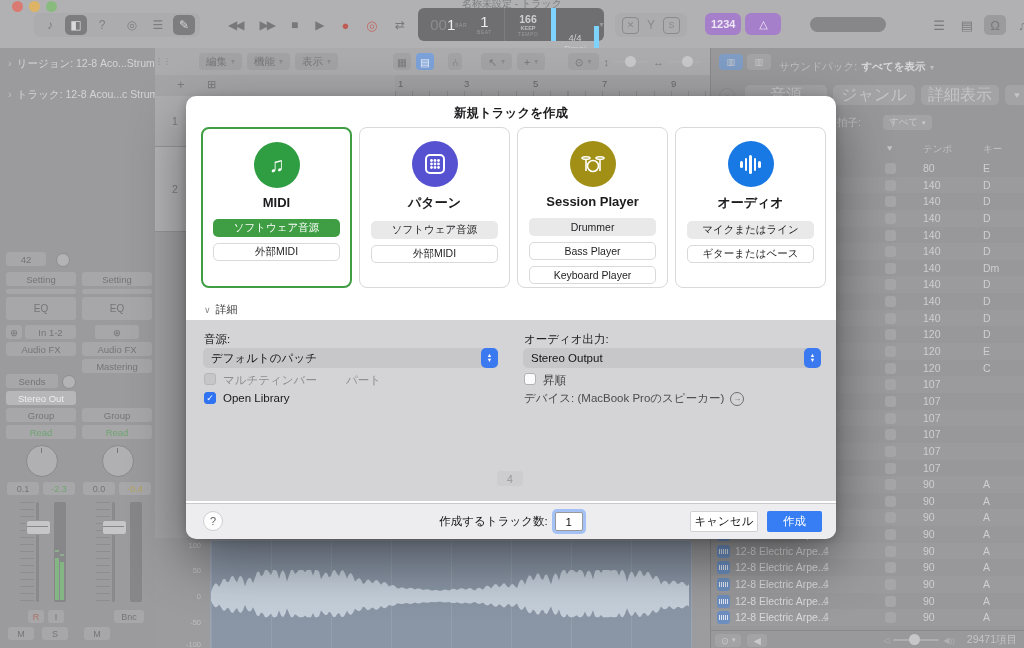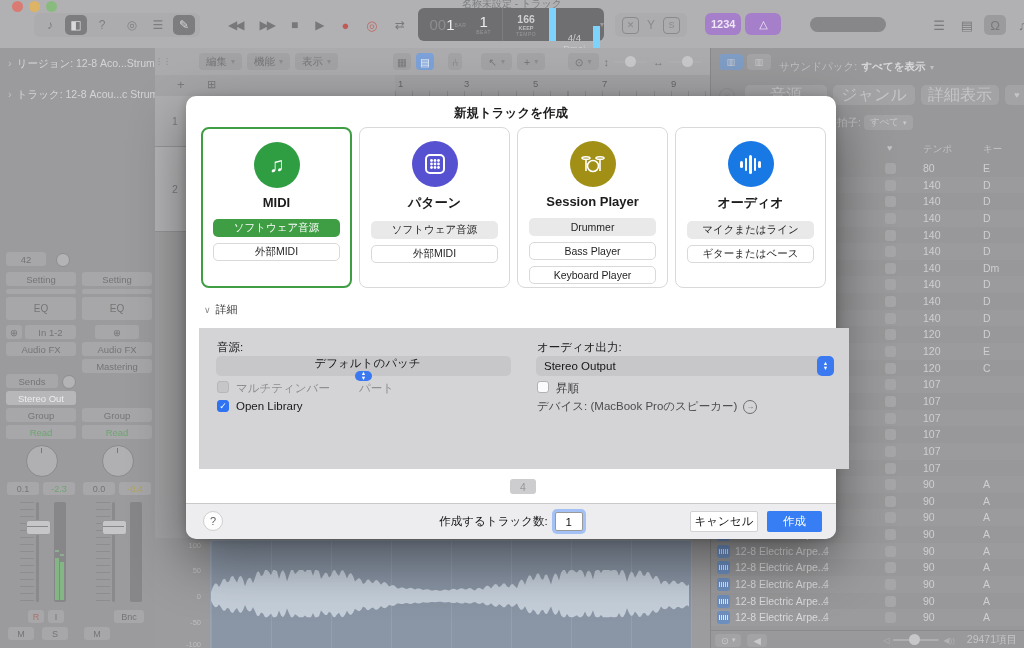--- a/index.html
+++ b/index.html
@@ -12,21 +12,21 @@
   .tl{position:absolute;top:1px;width:11px;height:11px;border-radius:50%;}
   .btn-grp{position:absolute;top:13px;height:24px;display:flex;align-items:center;gap:4px;background:#acacae;border-radius:6px;padding:0 5px;}
   .cbtn{min-width:22px;height:20px;border-radius:5px;display:flex;align-items:center;justify-content:center;font-size:12px;color:#7e7e80;}
   .cbtn.dark{background:#7d7d7f;color:#d9d9db;}
   .tico{font-size:11px;color:#7c7c7e;}
   #transport{position:absolute;left:228px;top:13px;height:24px;display:flex;align-items:center;gap:17px;}
   #transport .tbtn{font-size:12px;color:#78787a;letter-spacing:-2px;}
   #transport .rec{color:#bf5a55;font-size:13px;letter-spacing:0;}
   #transport .cap{color:#bf6a66;font-size:13px;letter-spacing:0;}
   #lcd{position:absolute;left:418px;top:8px;width:186px;height:33px;background:#6f6f71;border-radius:6px;display:flex;align-items:center;color:#cfcfd1;}
-  .lcd-sec{height:100%;display:flex;flex-direction:column;align-items:center;justify-content:center;border-right:7px solid #7dd3fc;}
+  .lcd-sec{height:100%;display:flex;flex-direction:column;align-items:center;justify-content:center;border-right:5px solid #7dd3fc;}
   .lcd-big{font-size:15px;line-height:14px;color:#ededef;}
   .lcd-dim{color:#8d8d8f;}
   .lcd-lab{font-size:5px;color:#98989a;letter-spacing:.5px;}
   #lcd-icons{position:absolute;left:615px;top:13px;height:24px;display:flex;align-items:center;gap:8px;background:#acacae;border-radius:6px;padding:0 7px;}
   .sqico{width:15px;height:15px;border:1px solid #8a8a8c;border-radius:4px;font-size:9px;color:#8a8a8c;display:flex;align-items:center;justify-content:center;}
   .purple{background:#a57fc9;color:#efe7f7;border-radius:6px;height:22px;display:flex;align-items:center;justify-content:center;font-size:11px;font-weight:bold;padding:0 6px;}
   #master-pill{position:absolute;left:810px;top:17px;width:76px;height:15px;background:#87878a;border-radius:8px;}
   #right-icons{position:absolute;left:928px;top:13px;height:24px;display:flex;align-items:center;gap:6px;}
   #right-icons .cbtn{color:#7a7a7c;font-size:13px;}
   #right-icons .active{background:#9b9b9d;}
@@ -98,21 +98,21 @@
   .card.selected{border:2px solid #3f9e44;}
   .circ{width:46px;height:46px;border-radius:50%;margin-top:13px;display:flex;align-items:center;justify-content:center;color:#fff;}
   .card-title{margin-top:7px;font-size:13px;font-weight:bold;color:#1c1c1e;}
   .opt{box-sizing:border-box;width:127px;height:18px;border-radius:5px;margin-top:6px;font-size:10.5px;display:flex;align-items:center;justify-content:center;color:#1f1f21;}
   .opt.first{margin-top:9px;}
   .opt.sel{background:#3f9e44;color:#fff;}
   .opt.gray{background:#e9e9ea;}
   .opt.outline{background:#fff;border:1px solid #d9d9d9;}
   #details-row{position:absolute;left:18px;top:206px;font-size:11px;color:#3a3a3c;}
   #details-row .dchev{color:#8a8a8c;font-size:9px;margin-right:5px;}
-  #dlg-gray{position:absolute;left:13px;top:224px;width:650px;height:141px;background:#d4d4d6;margin-top:8px;}
+  #dlg-gray{position:absolute;left:0;top:224px;width:650px;height:181px;background:#d4d4d6;}
   .fld-label{position:absolute;font-size:11.5px;color:#1a1a1c;}
   .select{position:absolute;height:20px;background:#c7c7ca;border-radius:5px;display:flex;align-items:center;}
   .select .sval{font-size:11.5px;color:#141416;margin-left:8px;flex:1;}
   .stepper{width:17px;height:20px;background:#3b79f1;border-radius:5px;display:flex;flex-direction:column;align-items:center;justify-content:center;color:#fff;font-size:5.5px;line-height:5px;}
   .cb{position:absolute;width:12px;height:12px;border-radius:3px;background:#fbfbfd;border:1px solid #b2b2b4;box-sizing:border-box;}
   .cb.dis{background:#c6c6c8;border-color:#b7b7b9;}
   .cb.on{background:#2f72f2;border-color:#2f72f2;color:#fff;font-size:9px;display:flex;align-items:center;justify-content:center;}
   .cb-lab{position:absolute;font-size:11.5px;color:#1a1a1c;}
   .cb-lab.dim{color:#8e8e90;}
   #mt-count{position:absolute;left:311px;top:151px;width:26px;height:15px;background:#cdcdcf;border-radius:3px;font-size:10.5px;color:#97979a;display:flex;align-items:center;justify-content:center;}
@@ -352,21 +352,21 @@
       <span class="lb-lab" style="color:#d8d8da;font-weight:bold;">すべてを表示</span>
       <span class="lb-lab" style="font-size:8px;">▾</span>
     </div>
     <div style="position:absolute;left:8px;top:40px;width:14px;height:14px;border:1px solid #8e8e90;border-radius:50%;color:#8e8e90;font-size:8px;display:flex;align-items:center;justify-content:center;">✕</div>
     <div style="position:absolute;left:34px;top:37px;display:flex;gap:6px;">
       <span class="lb-btn" style="width:82px;">音源</span>
       <span class="lb-btn" style="width:82px;">ジャンル</span>
       <span class="lb-btn" style="width:78px;">詳細表示</span>
       <span class="lb-btn" style="width:24px;font-size:9px;">♥</span>
     </div>
-    <div style="position:absolute;left:126px;top:67px;display:flex;align-items:center;gap:3px;width:188px;">
+    <div style="position:absolute;left:126px;top:67px;display:flex;align-items:center;gap:22px;width:188px;">
       <span class="lb-lab">拍子:</span>
       <span class="lb-small">
           <span>すべて</span>
           <span style="font-size:7px;margin-left:4px;">▾</span>
         </span>
 
     </div>
     <div style="position:absolute;left:0;top:95px;width:314px;height:16px;">
       <span class="colhead" style="left:176px;font-size:9px;">♥</span>
       <span class="colhead" style="left:212px;">テンポ</span>
@@ -613,21 +613,21 @@
         <div class="opt first gray">マイクまたはライン</div>
         <div class="opt outline">ギターまたはベース</div>
       </div>
     </div>
 
     <div id="details-row"><span class="dchev">∨</span><span>詳細</span></div>
 
     <div id="dlg-gray">
 
       <span class="fld-label" style="left:18px;top:12px;">音源:</span>
-      <div class="select" style="left:17px;top:28px;width:295px;flex-direction:column;">
+      <div class="select" style="left:17px;top:28px;width:295px;">
         <span class="sval">デフォルトのパッチ</span>
         <span class="stepper">
             <span>▲</span>
             <span>▼</span>
           </span>
       </div>
       <span class="cb dis" style="left:18px;top:53px;"></span>
       <span class="cb-lab dim" style="left:37px;top:53px;">マルチティンバー</span>
       <div id="mt-count">4</div>
       <span class="cb-lab dim" style="left:160px;top:53px;">パート</span>

